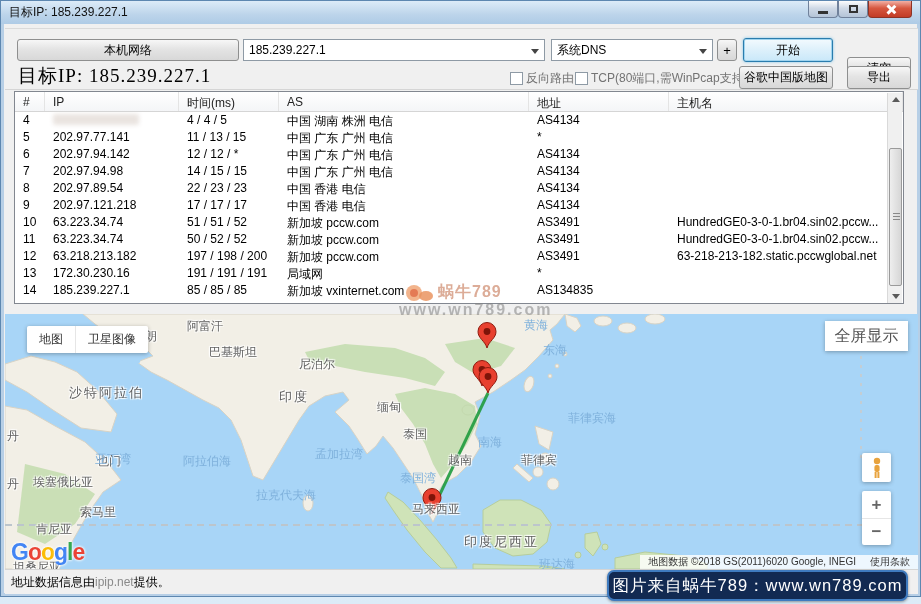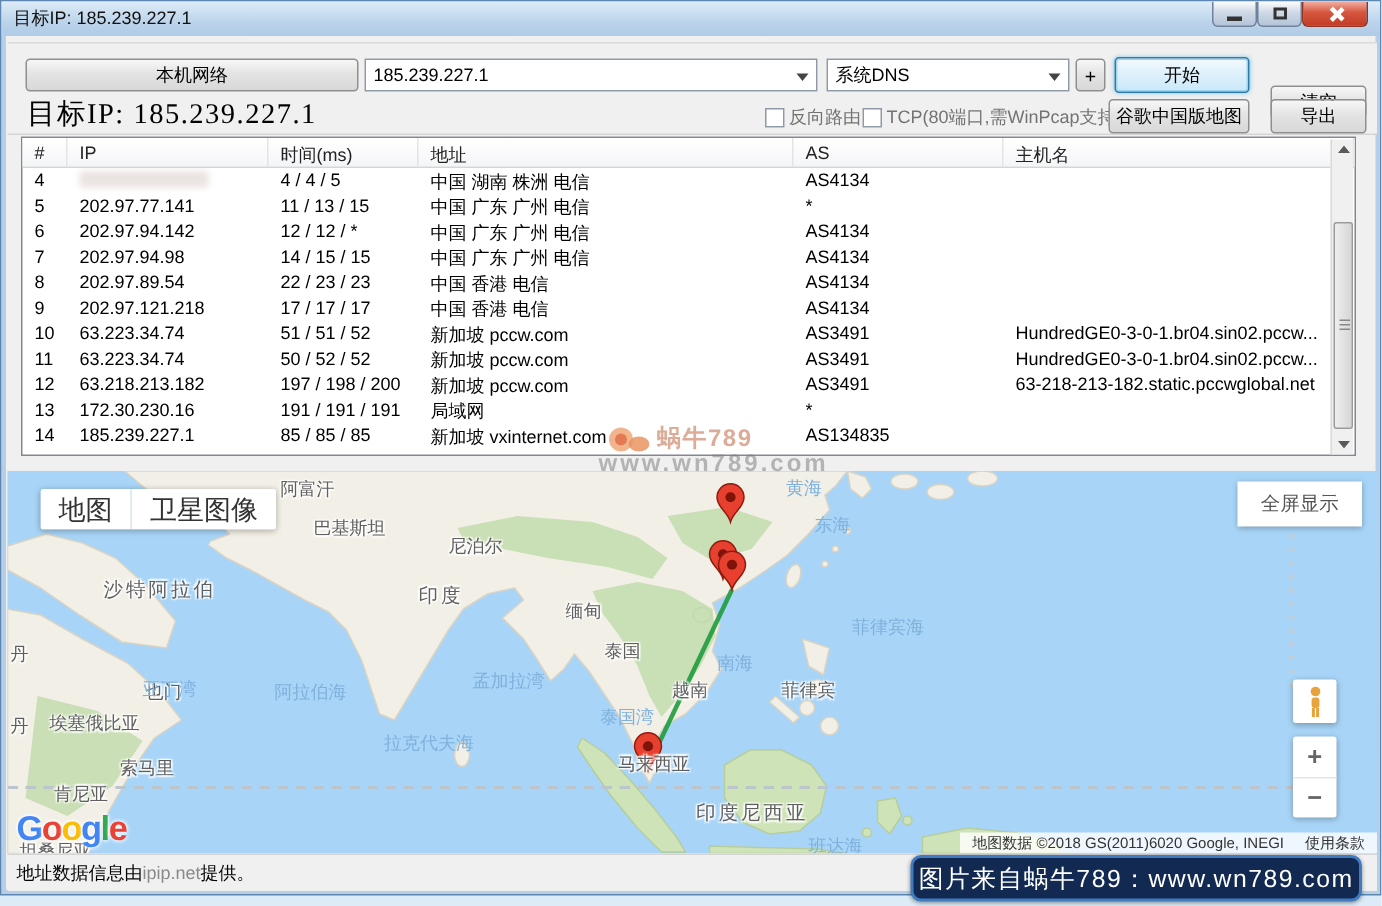--- a/index.html
+++ b/index.html
@@ -70,24 +70,24 @@
     color:rgba(130,130,130,0.55);z-index:30;}
 
   
   .map{position:absolute;left:4px;top:313px;width:913px;height:255px;overflow:hidden;background:#A8D5F7;}
   .map svg.base{position:absolute;left:0;top:0;}
   .mlabel{position:absolute;font-size:12px;color:#5f5f5f;white-space:nowrap;
     text-shadow:1px 1px 1px #fff,-1px -1px 1px #fff,1px -1px 1px #fff,-1px 1px 1px #fff;}
   .mlabel.sea{color:#7fb1dc;text-shadow:none;}
   .mlabel.big{font-size:13px;letter-spacing:2px;}
   .map-type{position:absolute;left:22px;top:12px;display:flex;box-shadow:0 1px 4px rgba(0,0,0,.3);border-radius:2px;overflow:hidden;}
-  .map-type .mbtn{background:#fff;height:27px;font-size:18px;color:#333;display:flex;align-items:center;padding:0 12px;}
+  .map-type .mbtn{background:#fff;height:27px;font-size:12px;color:#333;display:flex;align-items:center;padding:0 12px;}
   .map-type .mbtn + .mbtn{border-left:1px solid #e6e6e6;}
   .btn-fullscreen{position:absolute;left:820px;top:7px;width:83px;height:30px;background:#fff;color:#555;
-    font-size:13px;display:flex;align-items:center;justify-content:center;box-shadow:0 1px 4px rgba(0,0,0,.3);}
+    font-size:16px;display:flex;align-items:center;justify-content:center;box-shadow:0 1px 4px rgba(0,0,0,.3);}
   .pegman{position:absolute;left:857px;top:139px;width:29px;height:29px;background:#fff;border-radius:2px;
     box-shadow:0 1px 4px rgba(0,0,0,.3);display:flex;align-items:center;justify-content:center;}
   .zoombox{position:absolute;left:857px;top:177px;width:29px;background:#fff;border-radius:2px;
     box-shadow:0 1px 4px rgba(0,0,0,.3);}
   .zbtn{height:27px;display:flex;align-items:center;justify-content:center;font-size:17px;color:#666;font-weight:bold;}
   .zbtn + .zbtn{border-top:1px solid #e6e6e6;}
   .attrib{position:absolute;right:0;bottom:0;height:14px;background:rgba(255,255,255,.8);display:flex;align-items:flex-start;
     font-size:10px;color:#333;padding:0 8px;}
   .attrib .terms{margin-left:14px;}
   .glogo{position:absolute;left:6px;bottom:3px;font-size:23px;font-weight:bold;letter-spacing:-1px;
@@ -146,22 +146,22 @@
     </div>
     <div class="btn btn-gmap">谷歌中国版地图</div>
     <div class="btn btn-export">导出</div>
   </div>
 
   <div class="hop-table">
     <div class="thead">
         <div class="th">#</div>
         <div class="th">IP</div>
         <div class="th">时间(ms)</div>
+        <div class="th">AS</div>
         <div class="th">地址</div>
-        <div class="th">AS</div>
         <div class="th">主机名</div>
       </div>
     <div>
         <div class="trow">
           <div class="td">4</div>
           <div class="td"><span class="redact"></span></div>
           <div class="td">4 / 4 / 5</div>
           <div class="td">中国 湖南 株洲 电信</div>
           <div class="td">AS4134</div>
           <div class="td"></div>

